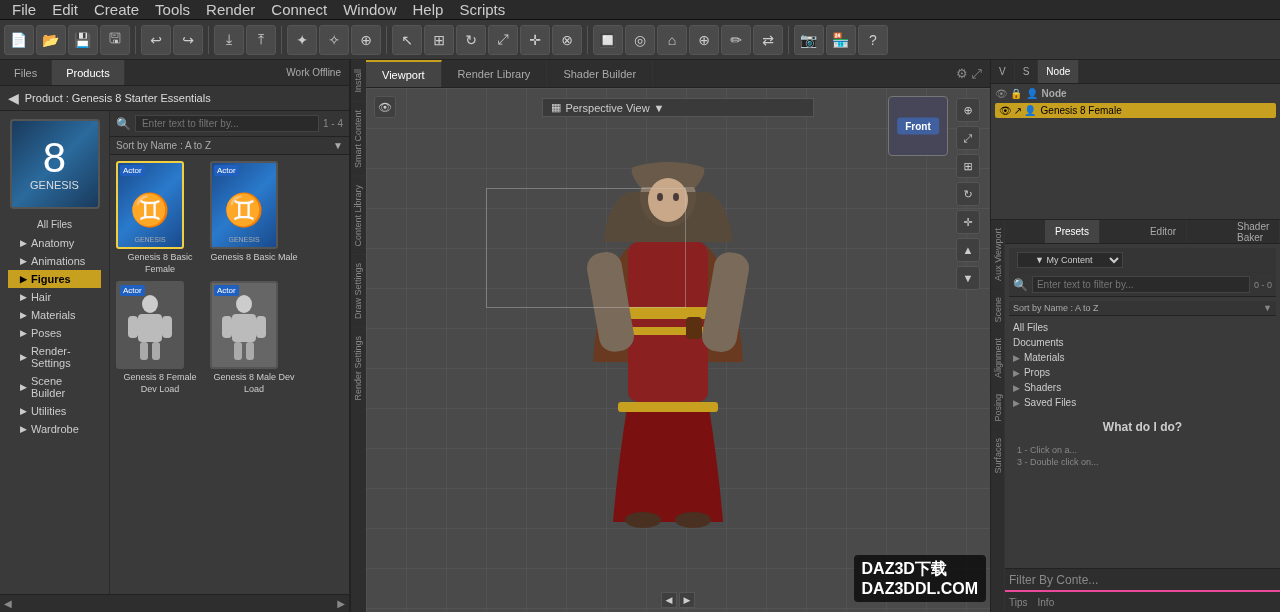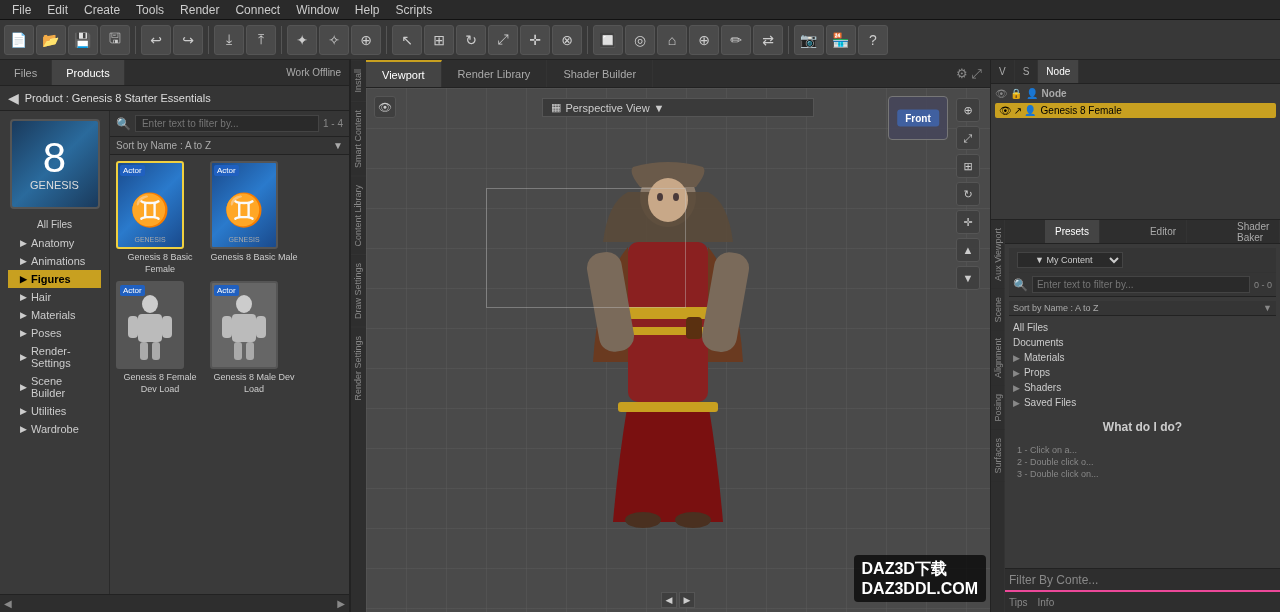--- a/index.html
+++ b/index.html
@@ -1,20 +1,20 @@
 <!DOCTYPE html>
 <html><head>
   <meta charset="utf-8">
   <style>
     * { box-sizing: border-box; margin: 0; padding: 0; }
     body { width: 1280px; height: 612px; overflow: hidden; background: #3a3a3a; font-family: Arial, sans-serif; font-size: 11px; color: #ddd; }
 
     
     #menubar { display: flex; align-items: center; background: #2a2a2a; height: 20px; padding: 0 4px; border-bottom: 1px solid #111; }
-    #menubar span { padding: 0 8px; color: #ccc; cursor: pointer; font-size: 12px; }
+    #menubar span { padding: 0 8px; color: #ccc; cursor: pointer; font-size: 15px; }
 
     
     #toolbar { display: flex; align-items: center; background: #383838; height: 40px; padding: 2px 4px; border-bottom: 1px solid #222; gap: 2px; }
     .tb-btn { width: 30px; height: 30px; background: #4a4a4a; border: 1px solid #555; border-radius: 3px; display: flex; align-items: center; justify-content: center; cursor: pointer; color: #ccc; font-size: 14px; }
     .tb-sep { width: 1px; height: 28px; background: #555; margin: 0 3px; }
 
     
     #main { display: flex; height: 552px; }
 
     
@@ -431,21 +431,21 @@
         <div class="vp-ctrl">⊕</div>
         <div class="vp-ctrl">⤢</div>
         <div class="vp-ctrl">⊞</div>
         <div class="vp-ctrl">↻</div>
         <div class="vp-ctrl">✛</div>
         <div class="vp-ctrl">▲</div>
         <div class="vp-ctrl">▼</div>
       </div>
 
       <div style="position:absolute; top:8px; right:42px;">
-        <div style="width:60px; height:44px; background:rgba(70,70,90,0.9); border:1px solid #777; border-radius:4px; display:flex; align-items:center; justify-content:center; flex-direction:column; position:relative;">
+        <div style="width:60px; height:60px; background:rgba(70,70,90,0.9); border:1px solid #777; border-radius:4px; display:flex; align-items:center; justify-content:center; flex-direction:column; position:relative;">
           <div style="background:#4060a0; color:#fff; font-size:10px; font-weight:bold; padding:3px 8px; border-radius:3px; position:absolute; top:50%; left:50%; transform:translate(-50%,-50%);">Front</div>
         </div>
       </div>
 
       <div class="watermark">
         <div>DAZ3D下载</div>
         <div>DAZ3DDL.COM</div>
       </div>
 
       <div id="vp-nav">
@@ -538,21 +538,20 @@
             <span class="arrow">▶</span>
             <span>Shaders</span>
           </div>
           <div class="presets-category">
             <span class="arrow">▶</span>
             <span>Saved Files</span>
           </div>
 
           <div class="what-do-i-do">What do I do?</div>
           <div class="presets-item">1 - Click on a...</div>
-          <div class="presets-item">2 - Double click o...</div>
           <div class="presets-item">3 - Double click on...</div>
         </div>
 
         <div id="filter-bar">
           <span class="filter-btn">Filter By Conte...</span>
         </div>
 
         <div id="tips-bar">
           <span class="tips-label">Tips</span>
           <span style="color:#888; font-size:10px; margin-left:10px;">Info</span>

